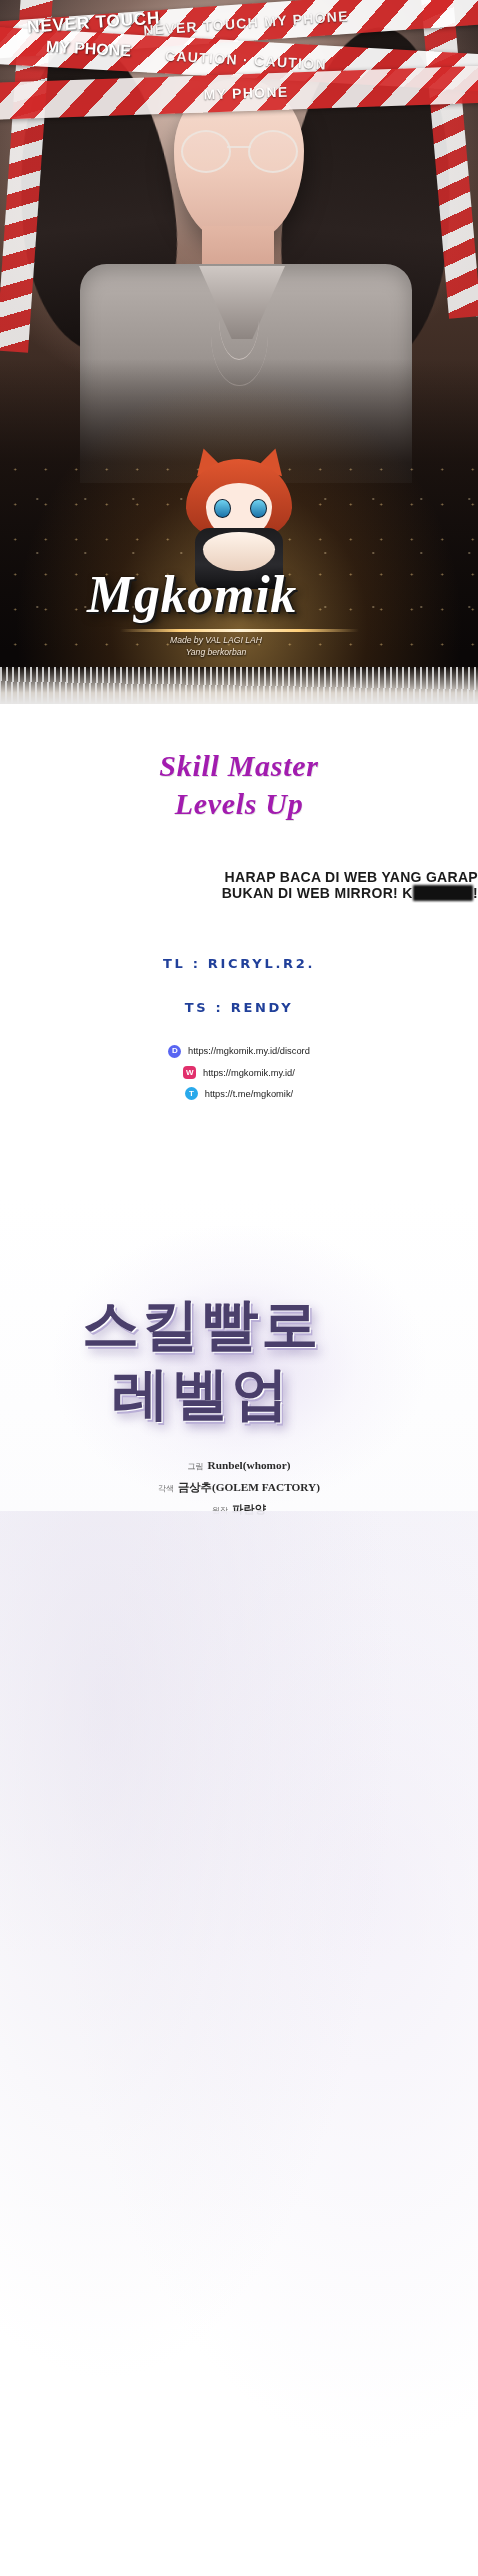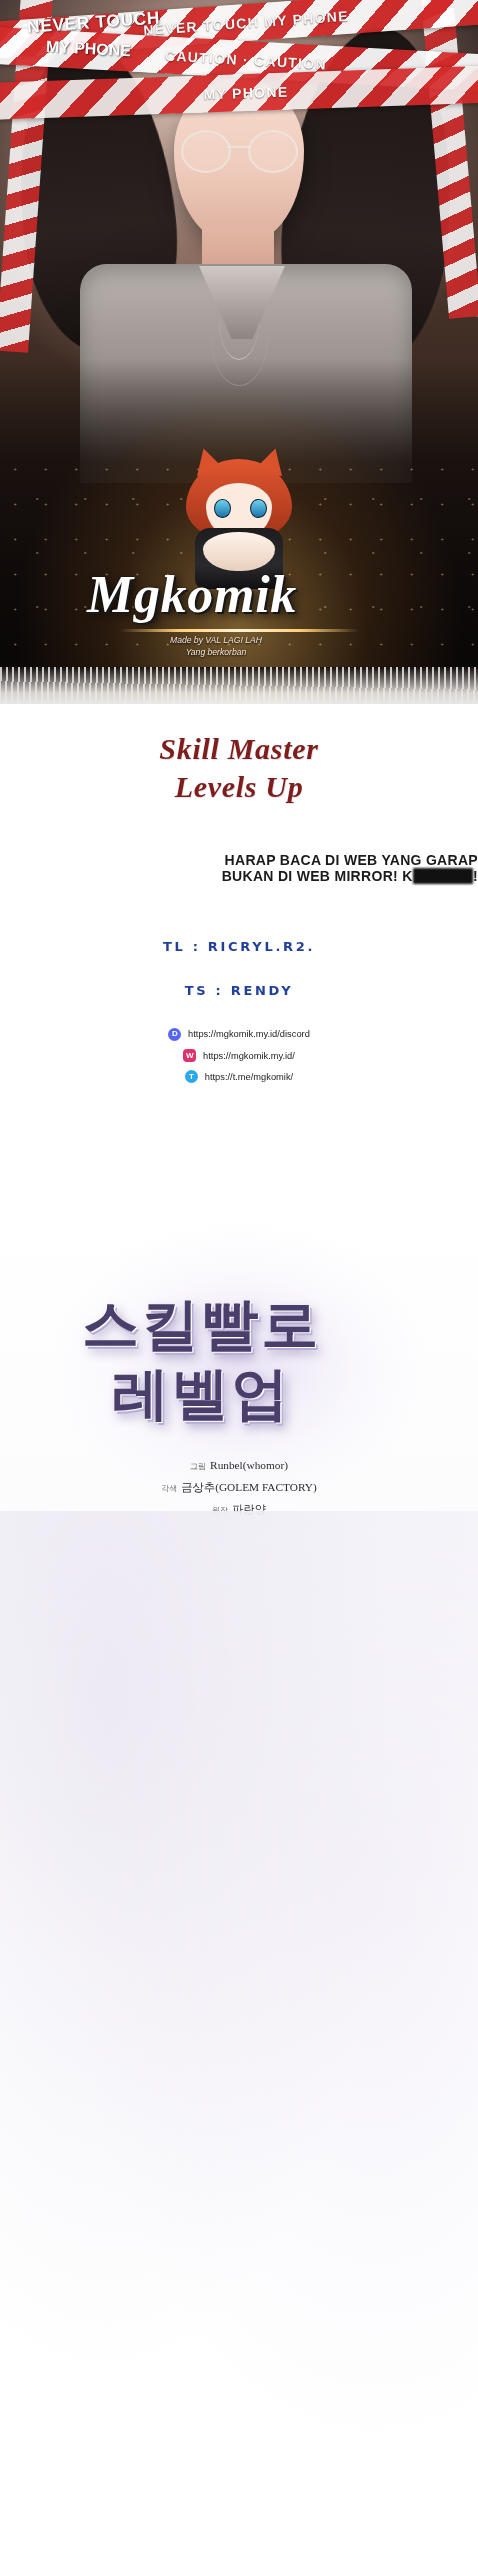--- a/index.html
+++ b/index.html
@@ -267,26 +267,26 @@
   .panel-info {
     position: relative;
     width: 478px;
     height: 495px;
     background: #ffffff;
     padding-top: 4px;
     box-sizing: border-box;
   }
   .info-title {
     text-align: center;
-    margin-top: 24px;
+    margin-top: 41px;
     font-family: "Liberation Serif", serif;
     font-style: italic;
     font-weight: bold;
     font-size: 30px;
-    color: #7f1d1d;
+    color: #a21caf;
     letter-spacing: 0.7px;
     text-shadow: 0.7px 0.7px 0 rgba(0,0,0,.12);
   }
   .info-title .line2 { display:block; margin-top: 4px; }
   .info-note {
     text-align: right;
     margin-top: 48px;
     font-size: 14px;
     font-weight: bold;
     color: #1b1b1b;
@@ -387,21 +387,21 @@
     font-family: "Liberation Serif", serif;
     font-size: 11.3px;
     line-height: 20px;
   }
   .kr-credits .role {
     font-size: 8px;
     color: #6a6a6a;
     margin-right: 4px;
     font-family: "DejaVu Sans", sans-serif;
   }
-  .kr-credits .name { font-weight: normal; }
+  .kr-credits .name { font-weight: bold; }
   .mist {
     position: absolute;
     left: 0; top: 312px;
     width: 478px; height: 1062px;
     background:
       radial-gradient(ellipse at 22% 18%, rgba(226,221,236,.55) 0%, rgba(255,255,255,0) 55%),
       radial-gradient(ellipse at 78% 36%, rgba(232,226,242,.45) 0%, rgba(255,255,255,0) 58%),
       linear-gradient(180deg, rgba(246,245,250,.9) 0%, #ffffff 42%, #ffffff 100%);
   }
 </style>

